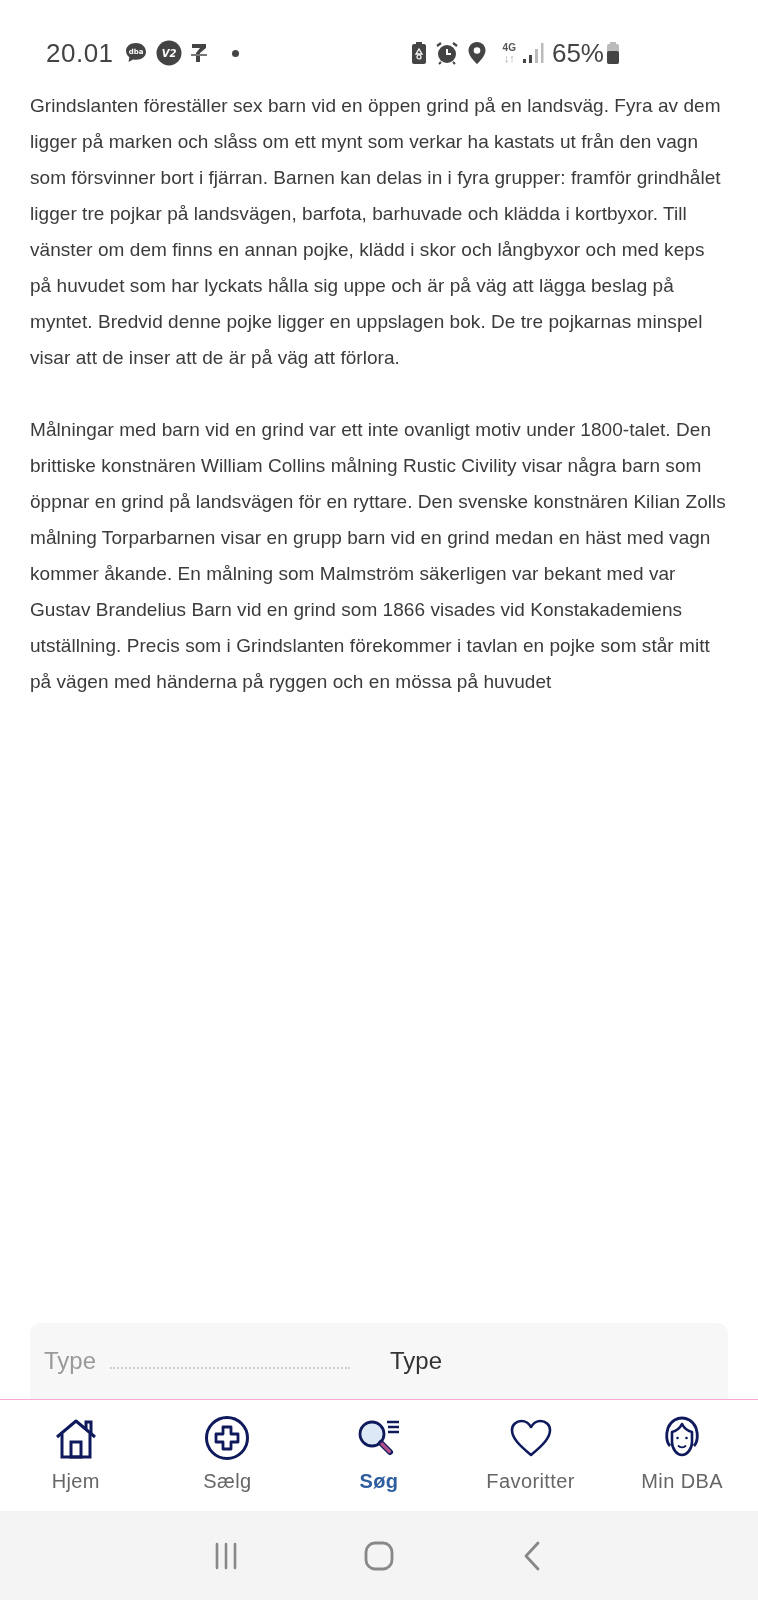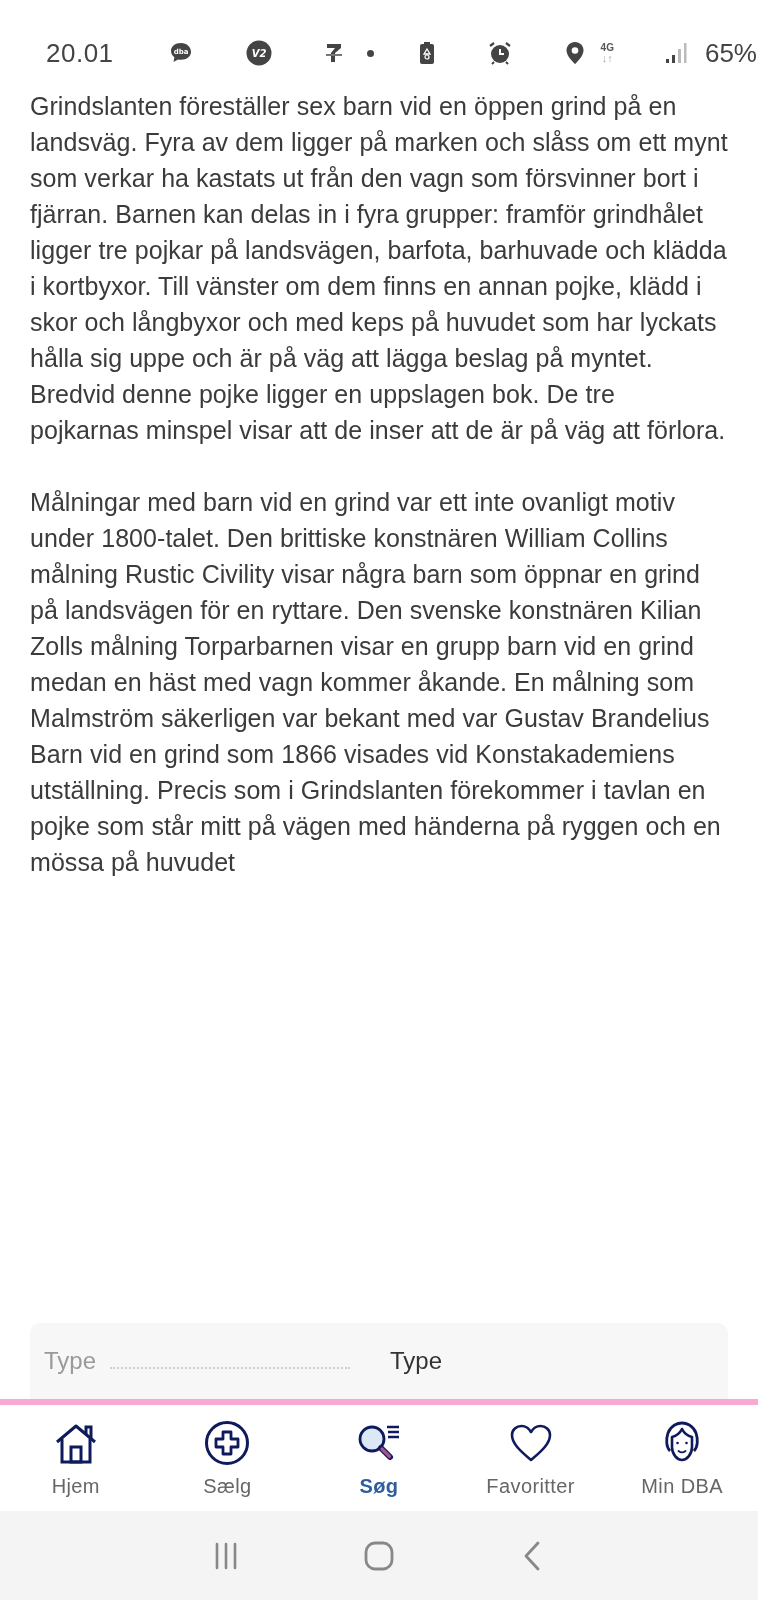--- a/index.html
+++ b/index.html
@@ -12,52 +12,52 @@
     .screen { position: relative; width: 758px; height: 1600px; background: #fff; }
 
     
     .status-bar {
       position: absolute; top: 0; left: 0; width: 758px; height: 90px;
       display: flex; align-items: center; justify-content: space-between;
       padding: 16px 130px 0 46px;
     }
     .status-left, .status-right { display: flex; align-items: center; }
     .status-time { font-size: 26px; color: #444; letter-spacing: 0.5px; margin-right: 10px; }
-    .sb-icon { display: inline-flex; align-items: flex-start; justify-content: center; margin-right: 8px; margin-left: 45px; }
+    .sb-icon { display: inline-flex; align-items: flex-start; justify-content: center; margin-right: 8px; }
     .sb-icon svg { display: block; }
     .notif-dot { width: 7px; height: 7px; border-radius: 50%; background: #444; margin-left: 16px; }
-    .battery-pct { font-size: 26px; color: #444; margin-left: 10px; margin-right: 2px; }
+    .battery-pct { font-size: 26px; color: #444; margin-left: 0; margin-right: 2px; }
     .net-label { display:flex; flex-direction:column; align-items:center; font-size: 10px; font-weight: bold; color:#555; line-height: 11px; margin-right: 6px; margin-left: 8px;}
     .net-label .arrows { color:#aaa; font-size: 11px; }
 
     
     .content {
       position: absolute; top: 88px; left: 30px; width: 700px;
     }
     .para {
-      font-size: 25px; line-height: 36px; color: #3b3b3b;
+      font-size: 19px; line-height: 36px; color: #3b3b3b;
       margin-bottom: 36px; letter-spacing: 0.05px;
     }
     .para:last-of-type { margin-bottom: 16px; }
 
     
     .attr-card {
       position: absolute; top: 1323px; left: 30px; width: 698px; height: 100px;
       background: #f7f7f7; border-radius: 10px;
       padding: 20px 14px;
     }
     .attr-row { display: flex; align-items: center; height: 36px; }
     .attr-label { font-size: 24px; color: #9a9a9a; }
     .attr-dots { flex: 0 0 auto; width: 240px; margin-left: 14px; border-bottom: 2px dotted #cfcfcf; height: 2px; margin-top: 14px; }
     .attr-value { font-size: 24px; color: #333; margin-left: 40px; }
 
     
     .bottom-nav {
       position: absolute; top: 1399px; left: 0; width: 758px; height: 112px;
-      background: #fff; border-top: 6px solid #f9a8d4;
+      background: #fff; border-top: 1px solid #f9a8d4;
       display: flex; justify-content: space-around; align-items: flex-start;
     }
     .nav-item { width: 152px; display: flex; flex-direction: column; align-items: center; padding-top: 14px; }
     .nav-icon { height: 48px; display: flex; align-items: center; justify-content: center; }
     .nav-label { margin-top: 8px; font-size: 20px; color: #666; letter-spacing: 0.4px; }
     .nav-label.active { color: #2e5d9f; font-weight: bold; }
 
     
     .sys-nav {
       position: absolute; top: 1511px; left: 0; width: 758px; height: 89px;

